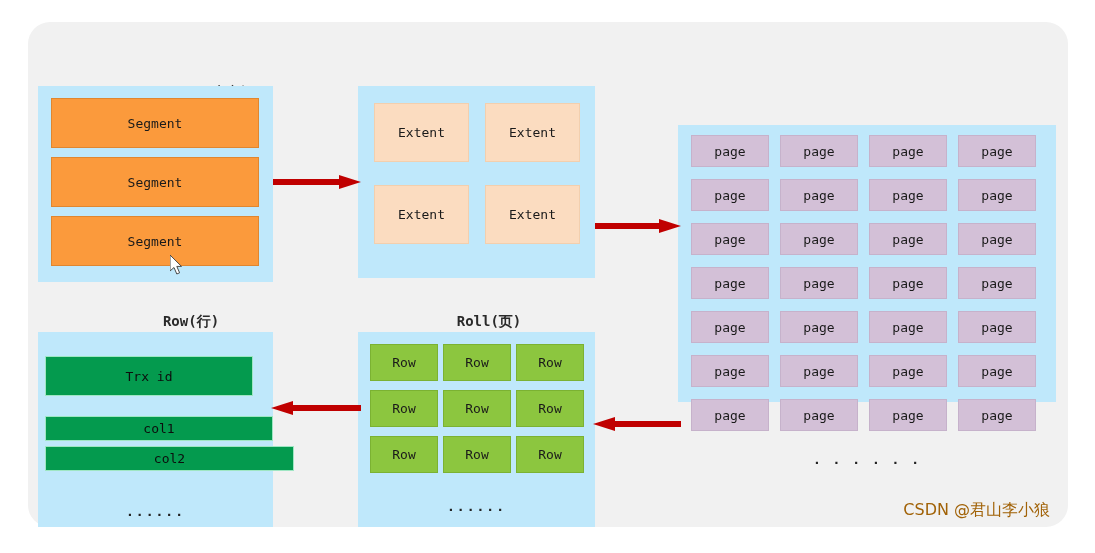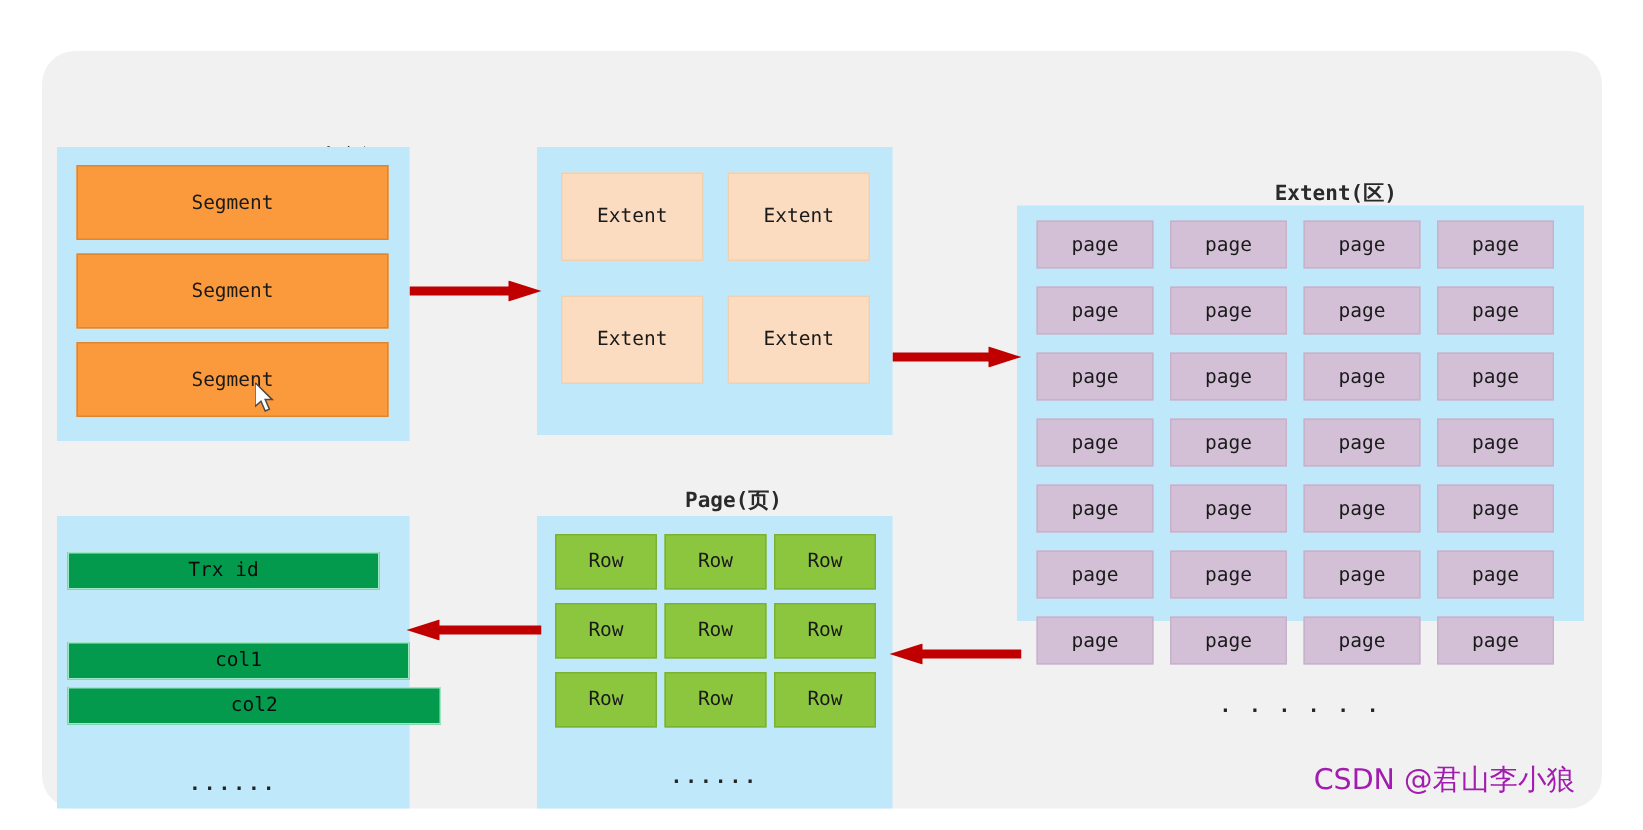--- a/index.html
+++ b/index.html
@@ -16,21 +16,20 @@
     overflow: hidden;
   }
   #card {
     position: absolute;
     left: 28px;
     top: 22px;
     width: 1040px;
     height: 505px;
     background: #f1f1f1;
     border-radius: 22px;
-    margin-top: 12px;
   }
 
   .panel-title {
     position: absolute;
     font-family: "DejaVu Sans Mono", monospace;
     font-weight: bold;
     font-size: 14px;
     color: #2a2a2a;
     white-space: nowrap;
     text-align: center;
@@ -97,22 +96,22 @@
     position: absolute;
     height: 14px;
   }
   .arrow svg { display: block; }
 
   #watermark {
     position: absolute;
     right: 18px;
     bottom: 6px;
     font-family: "DejaVu Sans", sans-serif;
-    font-size: 19px;
-    color: #a21caf;
+    font-size: 16px;
+    color: #a16207;
     white-space: nowrap;
   }
 
   #cursor {
     position: absolute;
     left: 170px;
     top: 255px;
     width: 16px;
     height: 22px;
     pointer-events: none;
@@ -132,21 +131,20 @@
     </div>
 
     <div class="panel-title" style="left:350px; top:66px; width:222px;">Segment(段)</div>
     <div class="panel" style="left:330px; top:64px; width:237px; height:192px;">
       <div class="cell cell-extent" style="left:16px; top:17px; width:95px; height:59px;">Extent</div>
       <div class="cell cell-extent" style="left:127px; top:17px; width:95px; height:59px;">Extent</div>
       <div class="cell cell-extent" style="left:16px; top:99px; width:95px; height:59px;">Extent</div>
       <div class="cell cell-extent" style="left:127px; top:99px; width:95px; height:59px;">Extent</div>
     </div>
 
-    <div class="panel-title" style="left:690px; top:86px; width:345px;">Extent(区)</div>
     <div class="panel" style="left:650px; top:103px; width:378px; height:277px;">
       <div id="extent-grid" style="position:absolute; left:0; top:0; width:100%; height:100%;">
           <div class="cell cell-page" style="left: 13px; top: 10px; width: 78px; height: 32px;">page</div>
           <div class="cell cell-page" style="left: 102px; top: 10px; width: 78px; height: 32px;">page</div>
           <div class="cell cell-page" style="left: 191px; top: 10px; width: 78px; height: 32px;">page</div>
           <div class="cell cell-page" style="left: 280px; top: 10px; width: 78px; height: 32px;">page</div>
           <div class="cell cell-page" style="left: 13px; top: 54px; width: 78px; height: 32px;">page</div>
           <div class="cell cell-page" style="left: 102px; top: 54px; width: 78px; height: 32px;">page</div>
           <div class="cell cell-page" style="left: 191px; top: 54px; width: 78px; height: 32px;">page</div>
           <div class="cell cell-page" style="left: 280px; top: 54px; width: 78px; height: 32px;">page</div>
@@ -167,28 +165,29 @@
           <div class="cell cell-page" style="left: 191px; top: 230px; width: 78px; height: 32px;">page</div>
           <div class="cell cell-page" style="left: 280px; top: 230px; width: 78px; height: 32px;">page</div>
           <div class="cell cell-page" style="left: 13px; top: 274px; width: 78px; height: 32px;">page</div>
           <div class="cell cell-page" style="left: 102px; top: 274px; width: 78px; height: 32px;">page</div>
           <div class="cell cell-page" style="left: 191px; top: 274px; width: 78px; height: 32px;">page</div>
           <div class="cell cell-page" style="left: 280px; top: 274px; width: 78px; height: 32px;">page</div>
         </div>
       <div class="ellipsis" style="left:0; top:330px; width:378px;">· · · · · ·</div>
     </div>
 
+    <div class="panel-title" style="left:38px; top:291px; width:250px;">Row(行)</div>
     <div class="panel" style="left:10px; top:310px; width:235px; height:195px;">
-      <div class="cell cell-rowfield" style="left:7px; top:24px; width:208px; height:25px;">Trx id</div>
+      <div class="cell cell-rowfield" style="left:7px; top:24px; width:208px; height:40px;">Trx id</div>
       <div class="cell cell-rowfield" style="left:7px; top:84px; width:228px; height:25px;">col1</div>
       <div class="cell cell-rowfield" style="left:7px; top:114px; width:249px; height:25px;">col2</div>
       <div class="ellipsis" style="left:0; top:175px; width:235px;">······</div>
     </div>
 
-    <div class="panel-title" style="left:350px; top:291px; width:222px;">Page(页)</div>
+    <div class="panel-title" style="left:350px; top:291px; width:222px;">Roll(页)</div>
     <div class="panel" style="left:330px; top:310px; width:237px; height:195px;">
       <div id="page-grid" style="position:absolute; left:0; top:0; width:100%; height:100%;">
           <div class="cell cell-row-green" style="left: 12px; top: 12px; width: 68px; height: 37px;">Row</div>
           <div class="cell cell-row-green" style="left: 85px; top: 12px; width: 68px; height: 37px;">Row</div>
           <div class="cell cell-row-green" style="left: 158px; top: 12px; width: 68px; height: 37px;">Row</div>
           <div class="cell cell-row-green" style="left: 12px; top: 58px; width: 68px; height: 37px;">Row</div>
           <div class="cell cell-row-green" style="left: 85px; top: 58px; width: 68px; height: 37px;">Row</div>
           <div class="cell cell-row-green" style="left: 158px; top: 58px; width: 68px; height: 37px;">Row</div>
           <div class="cell cell-row-green" style="left: 12px; top: 104px; width: 68px; height: 37px;">Row</div>
           <div class="cell cell-row-green" style="left: 85px; top: 104px; width: 68px; height: 37px;">Row</div>

